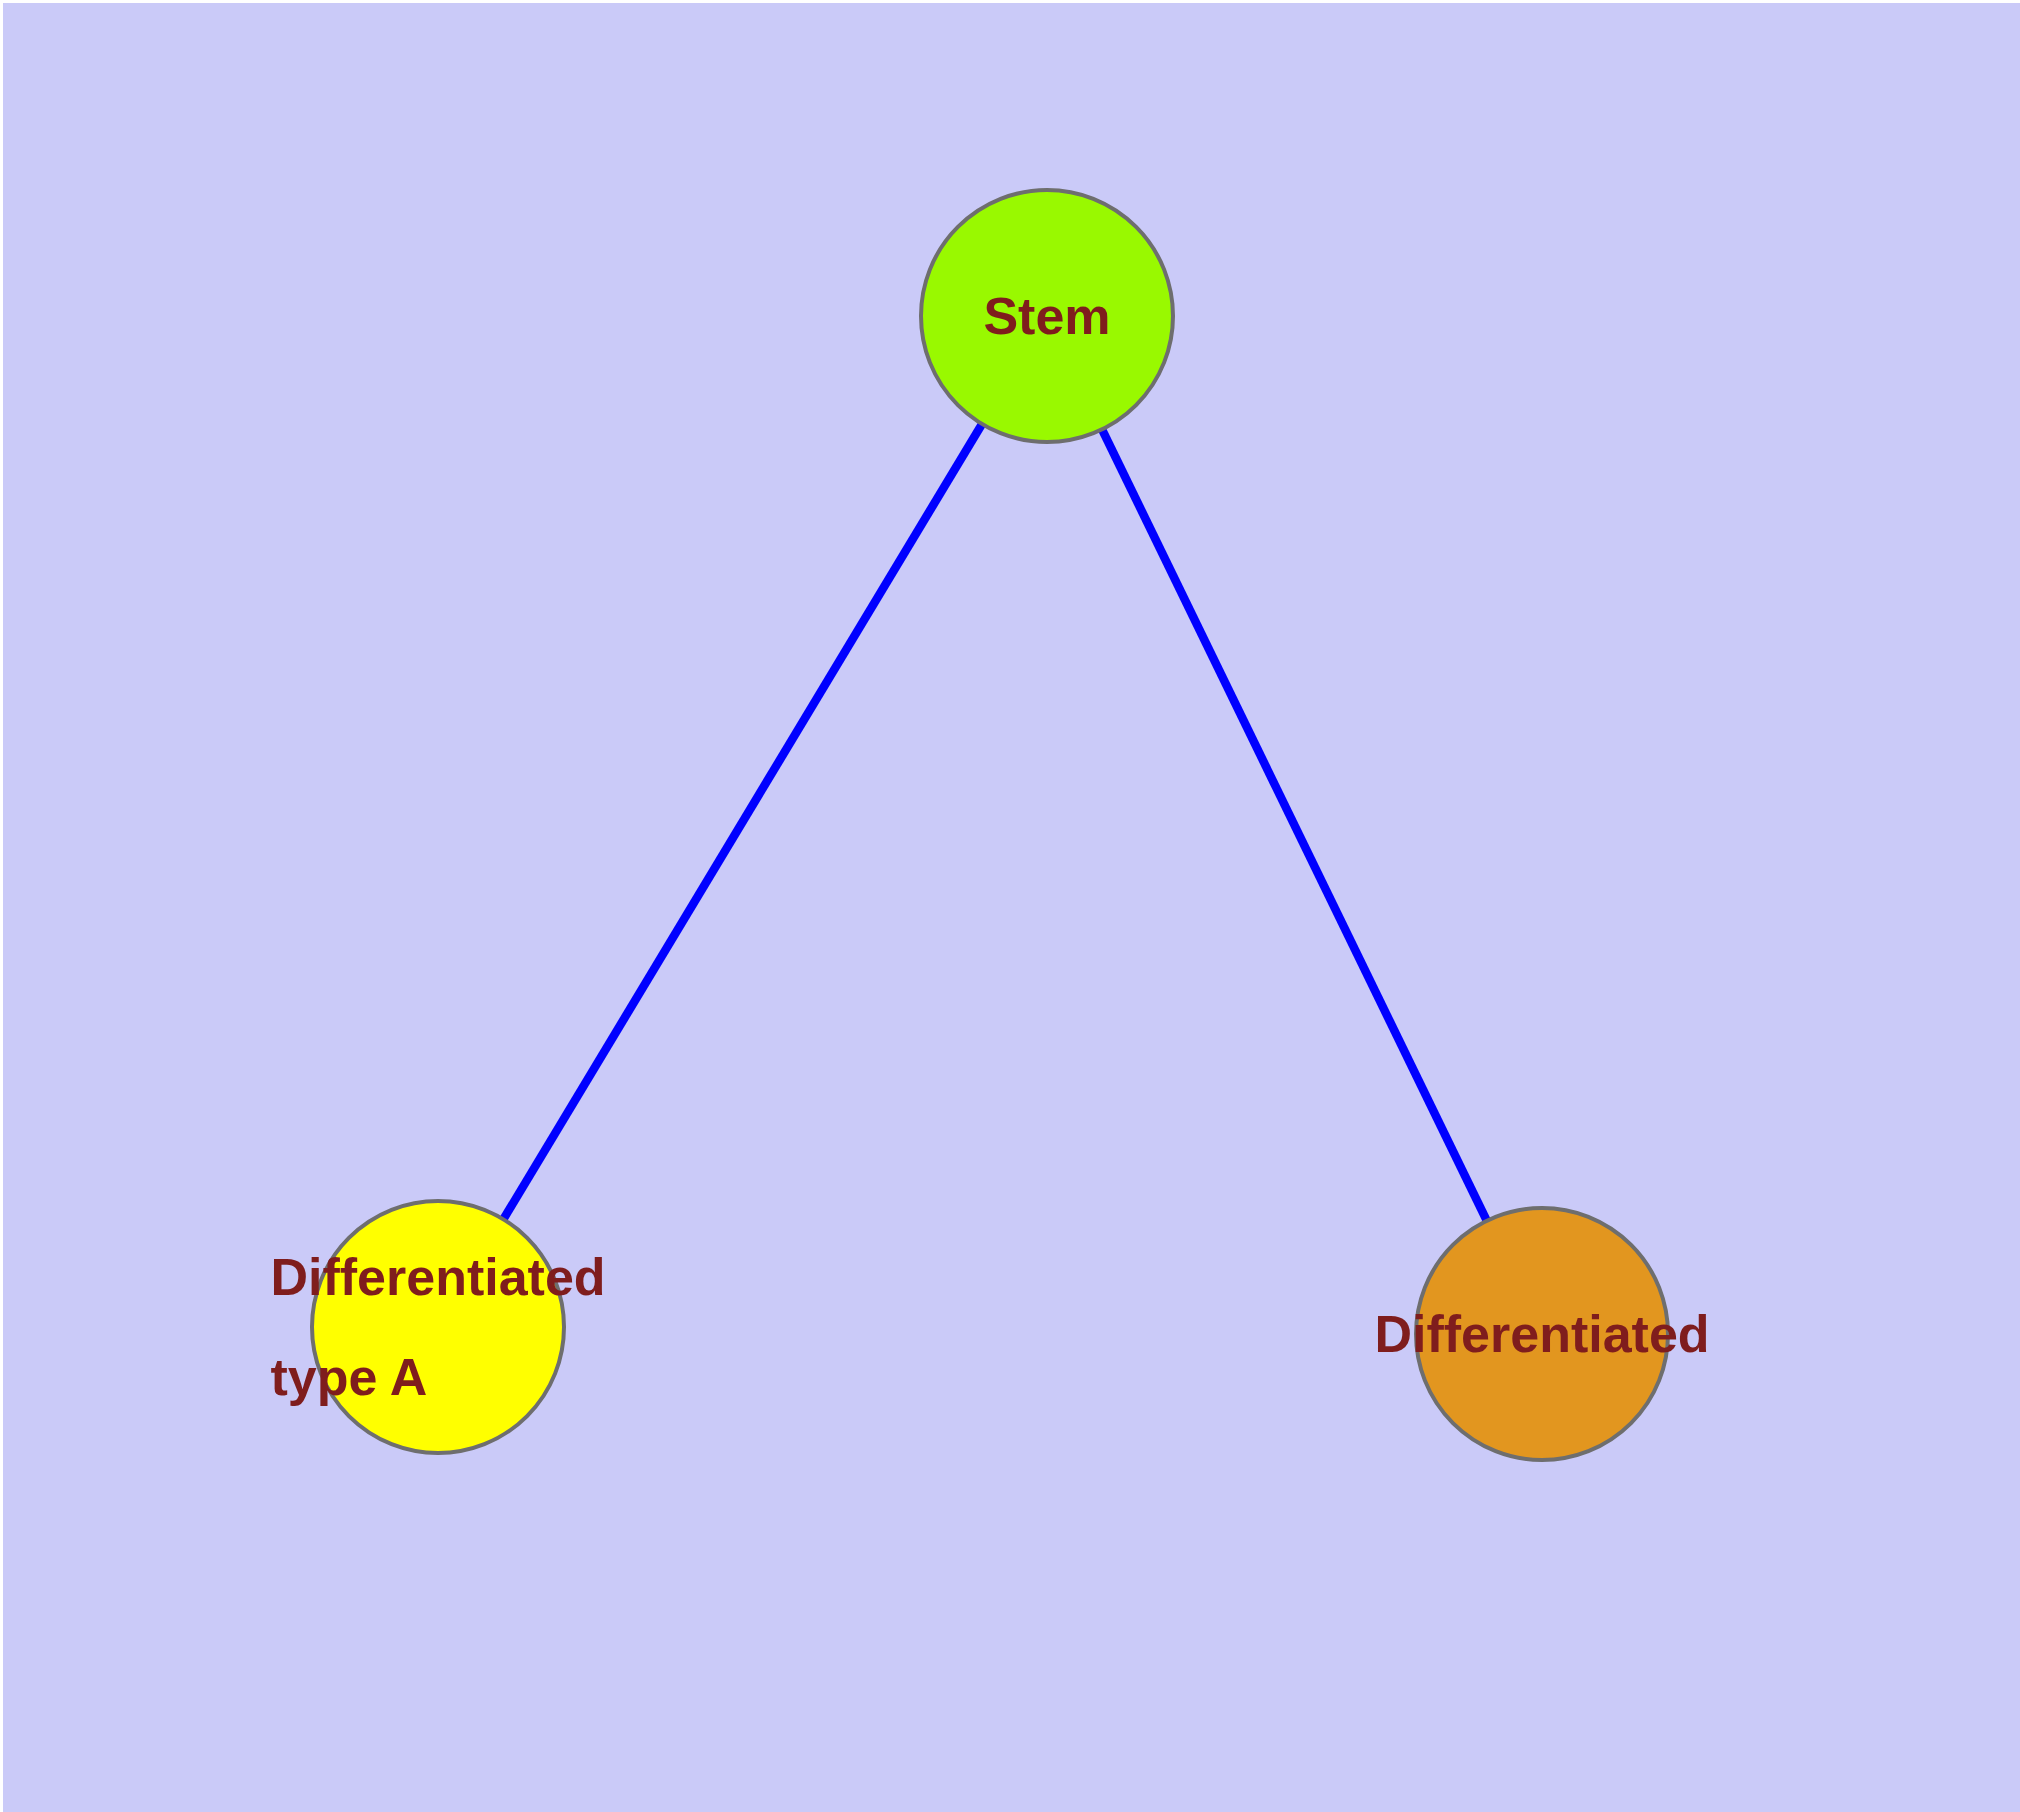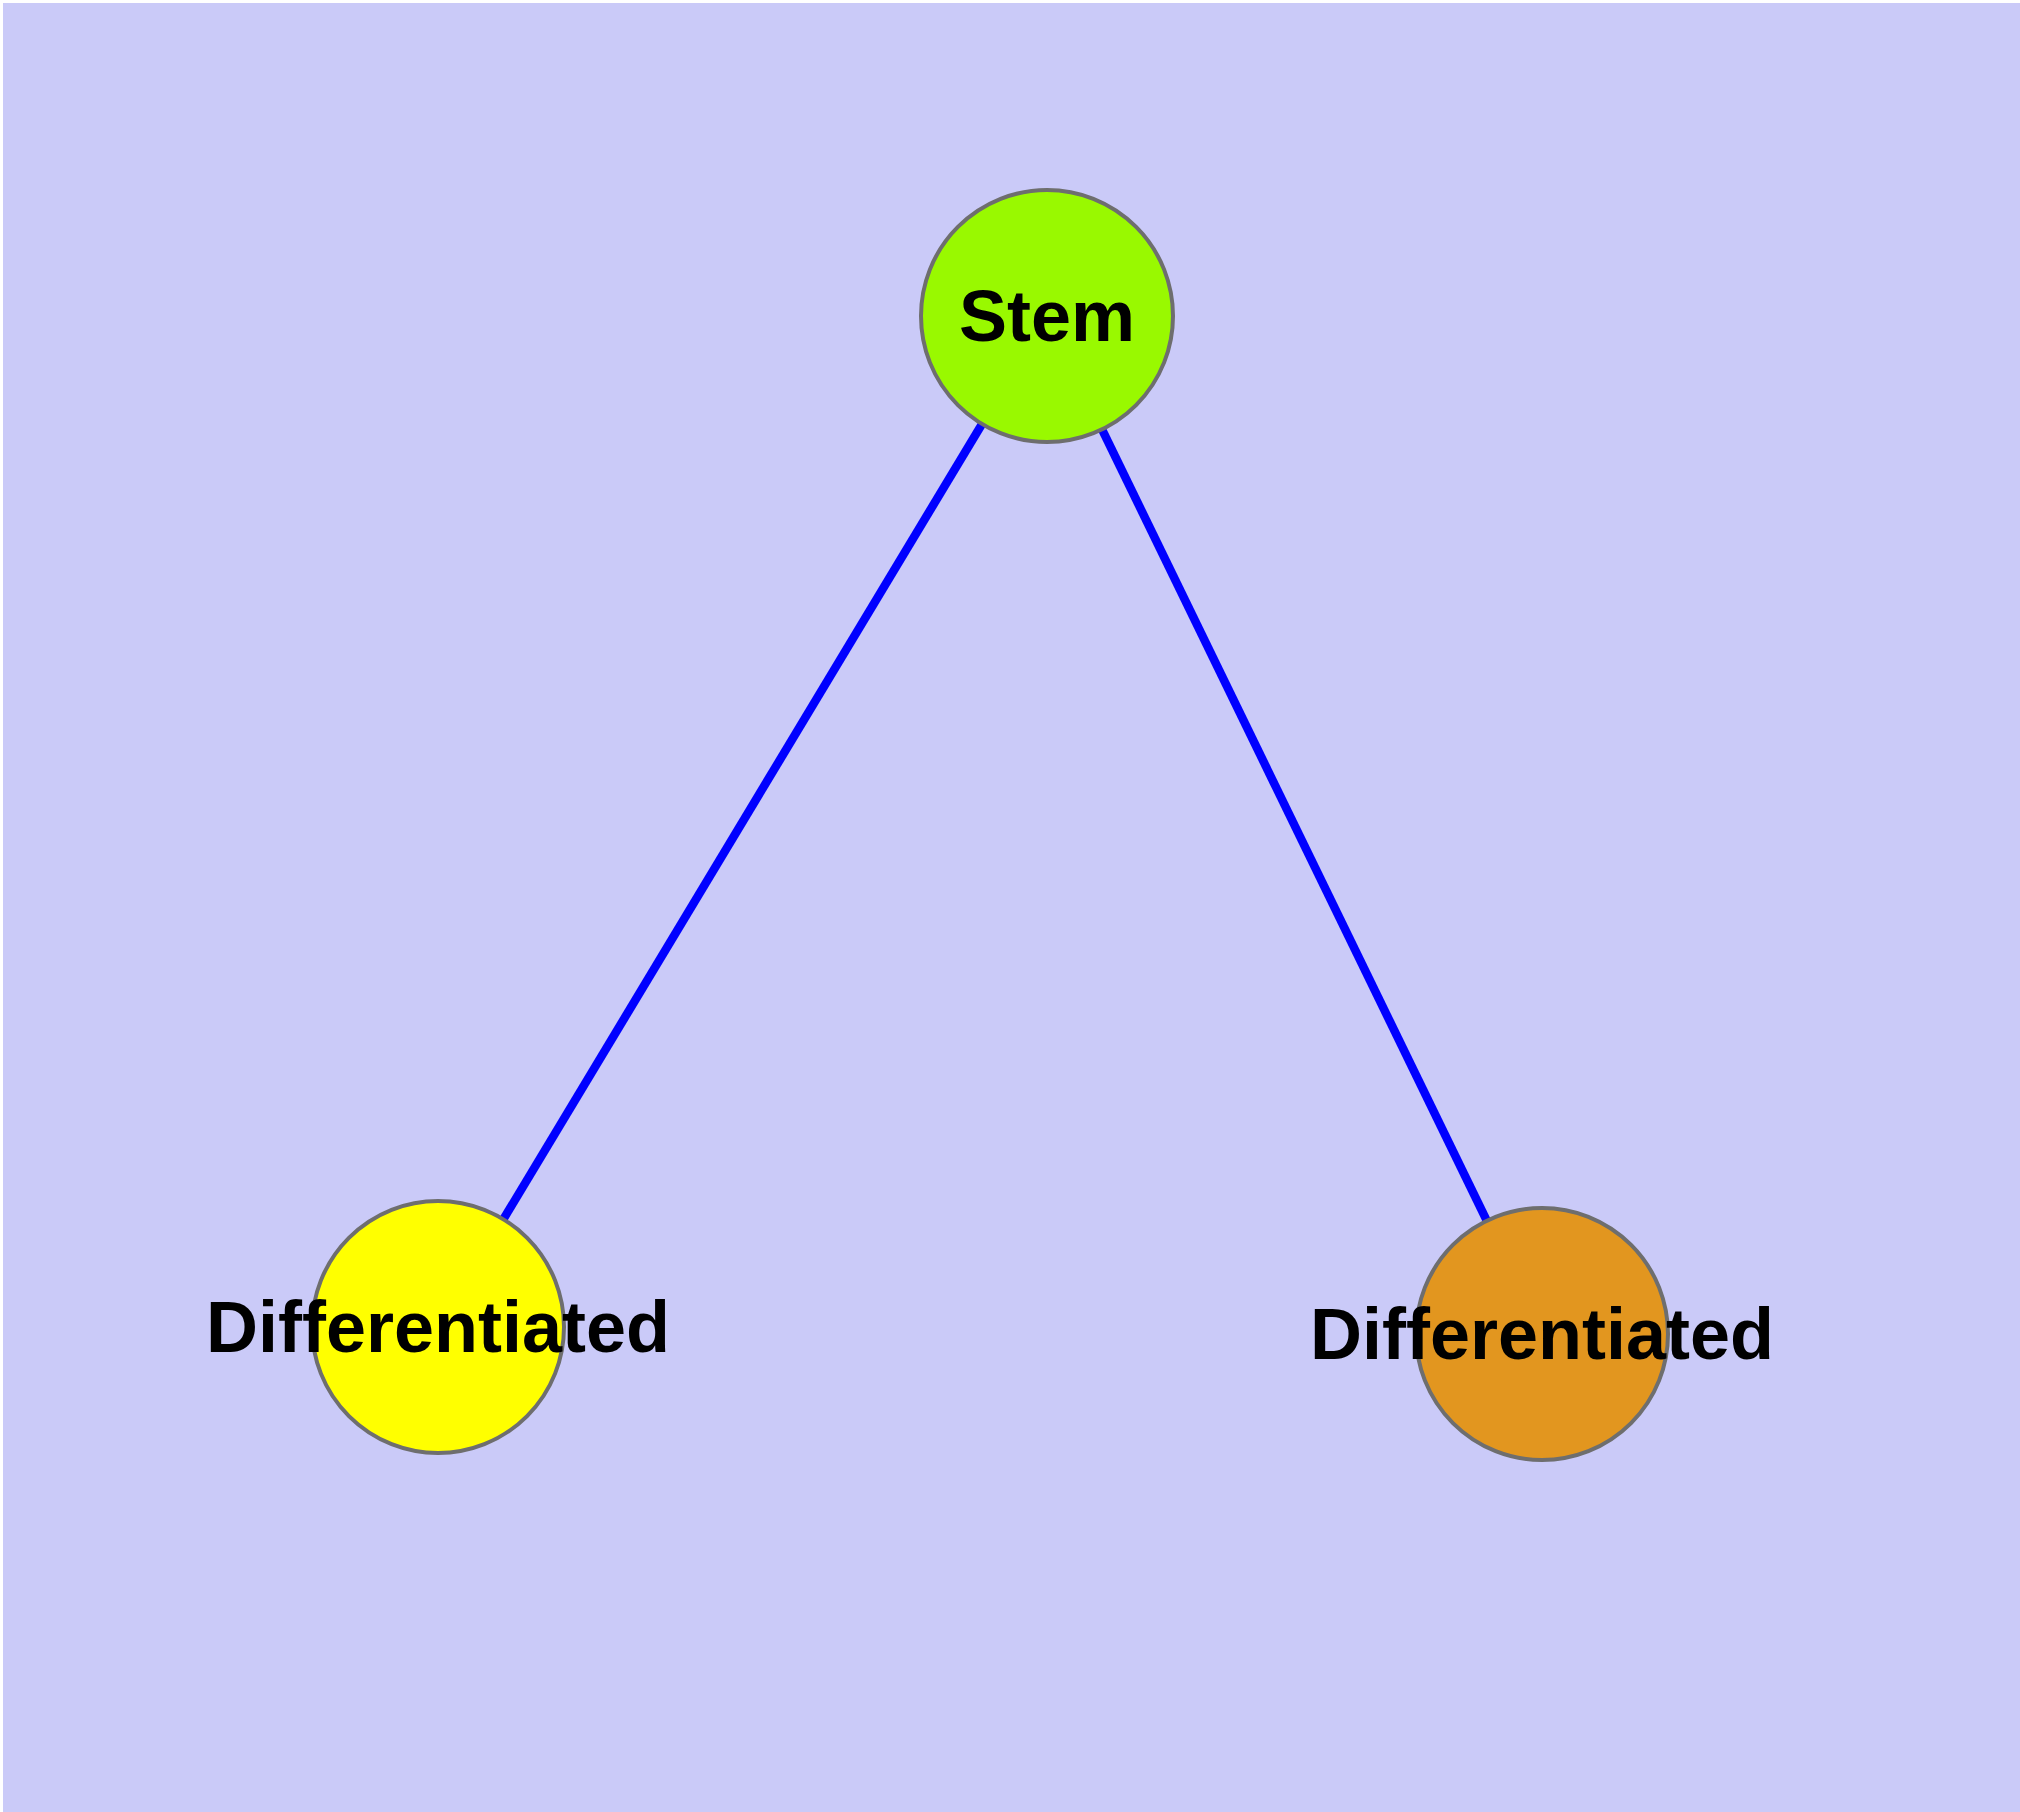--- a/index.html
+++ b/index.html
@@ -36,23 +36,23 @@
     border: 4.2px solid #6e6e6e;
   }
   .node-label {
     position: absolute;
     left: 50%;
     top: 50%;
     transform: translate(-50%, -50%);
     text-align: left;
     white-space: nowrap;
     font-weight: bold;
-    font-size: 72px;
+    font-size: 52px;
     line-height: 100px;
-    color: #000000;
+    color: #7f1d1d;
     letter-spacing: 0px;
   }
   .node-label span { display: block; }
 </style>
 </head>
 <body>
 
 <div class="diagram-canvas" style="background: rgb(202, 202, 248);"></div>
 
 <svg class="edges-layer" xmlns="http://www.w3.org/2000/svg" viewBox="0 0 2384 2138">
@@ -62,20 +62,21 @@
 
 <div class="node" style="left: 919px; top: 188px; width: 256px; height: 256px; background: rgb(153, 249, 0); border-color: rgb(110, 110, 110);">
   <div class="node-label">
     <span>Stem</span>
   </div>
 </div>
 
 <div class="node" style="left: 310px; top: 1199px; width: 256px; height: 256px; background: rgb(255, 255, 0); border-color: rgb(110, 110, 110);">
   <div class="node-label">
     <span>Differentiated</span>
+    <span>type A</span>
   </div>
 </div>
 
 <div class="node" style="left: 1414px; top: 1206px; width: 256px; height: 256px; background: rgb(226, 150, 31); border-color: rgb(110, 110, 110);">
   <div class="node-label">
     <span>Differentiated</span>
   </div>
 </div>
 
 

